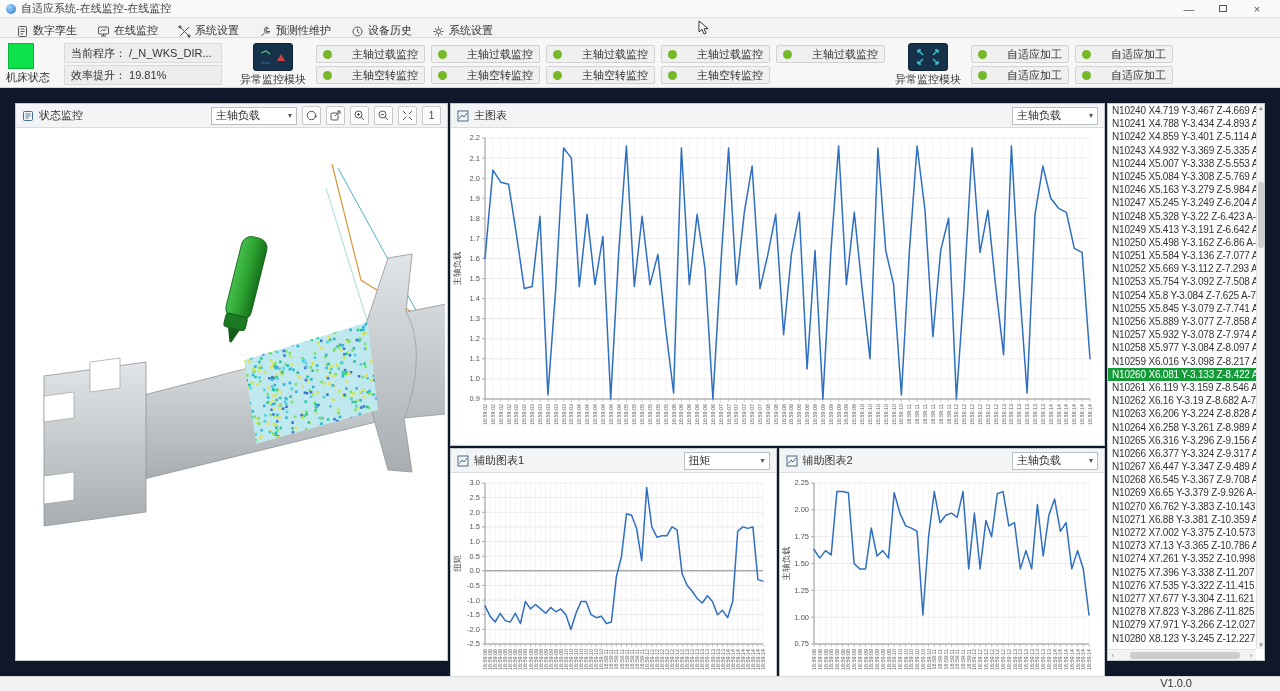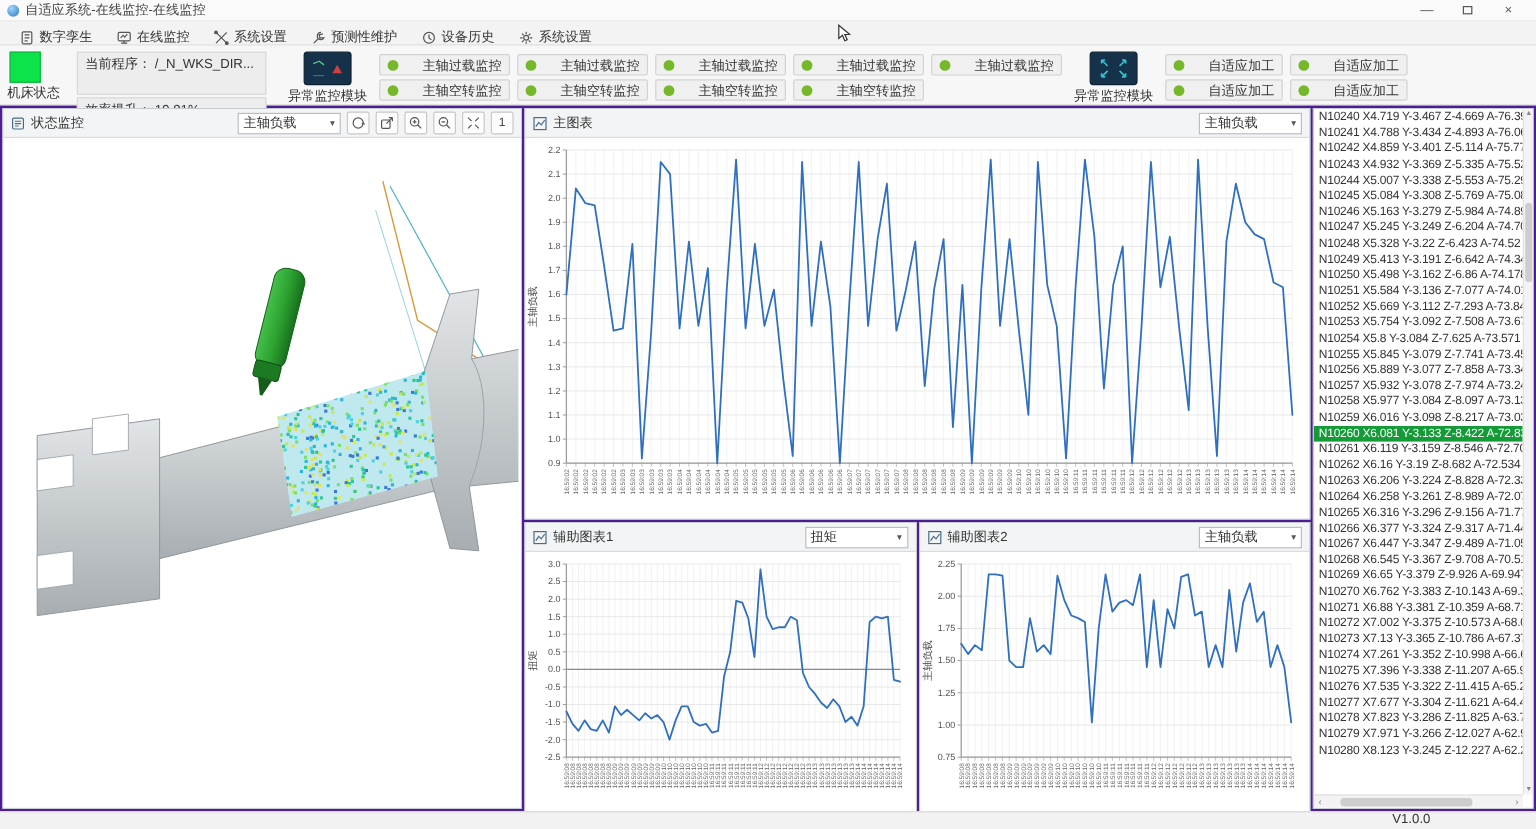--- a/index.html
+++ b/index.html
@@ -18,31 +18,31 @@
   .menubar { height:20px; background:#f3f3f3; border-bottom:1px solid #dcdcdc; display:flex; align-items:center; padding-left:6px; }
   .menu-item { display:flex; align-items:flex-end; gap:4px; font-size:11px; color:#333; padding:0 10px; height:20px; }
   .menu-item svg { display:block; }
 
   
   .toolbar2 { height:50px; background:#f7f7f7; border-bottom:1px solid #d6d6d6; display:flex; align-items:flex-start; padding:3px 4px 0 6px; }
   .machine { width:56px; text-align:left;font-family:Liberation Mono, monospace; }
   .machine .sq { width:26px; height:26px; background:#0ce34a; border:1px solid #0ab73c; margin:2px 0 1px 2px; }
   .machine .lbl { font-size:11px; color:#333; }
   .infocol { display:flex; flex-direction:column; gap:2px; margin:2px 8px 0 2px; }
-  .infobox { background:#ededed; border:1px solid #d9d9d9; font-size:11px; color:#333; padding:2px 6px; width:158px; height:36px; white-space:nowrap; overflow:hidden; }
+  .infobox { background:#ededed; border:1px solid #d9d9d9; font-size:11px; color:#333; padding:2px 6px; width:158px; height:20px; white-space:nowrap; overflow:hidden; }
   .module { display:flex; flex-direction:column; align-items:center; margin:2px 10px 0 10px; }
   .modicon { width:40px; height:28px; background:#16314a; border-radius:3px; border:1px solid #0e2235; display:flex; align-items:center; justify-content:center; }
   .module .lbl { font-size:11px; color:#333; margin-top:1px; white-space:nowrap; }
   .btngrid { display:flex; flex-direction:column; gap:3px; margin-top:4px; }
   .btnrow { display:flex; gap:6px; }
   .tbtn { display:flex; align-items:center; gap:20px; background:#f0f0f0; border:1px solid #d2d2d2; border-radius:2px; font-size:11px; color:#333; padding:1px 6px; height:18px; white-space:nowrap; cursor:default; }
   .tbtn .dot { width:9px; height:9px; border-radius:50%; background:#76b82a; flex:0 0 auto; }
 
   
-  .main { height:588px; display:flex; padding:2px; gap:2px; background:#4c1d95; }
+  .main { height:588px; display:flex; padding:15px; gap:2px; background:#0f172a; }
   .panel { background:#fff; border:1px solid #c5cacd; display:flex; flex-direction:column; }
   .phead { height:24px; background:#f2f4f5; border-bottom:1px solid #d9dcde; display:flex; align-items:center; padding:0 6px; font-size:11px; color:#333; gap:5px; flex:0 0 auto; }
   .phead .spacer { flex:1; }
   .pbody { flex:1; position:relative; overflow:hidden; background:#fff; }
 
   .left { width:433px; }
   .midcol { width:655px; display:flex; flex-direction:column; gap:2px; }
   .mainchartpanel { height:343px;justify-content:flex-end; }
   .auxrow { flex:1; display:flex; gap:2px;align-items:flex-end; }
   .auxrow .panel { flex:1; }

